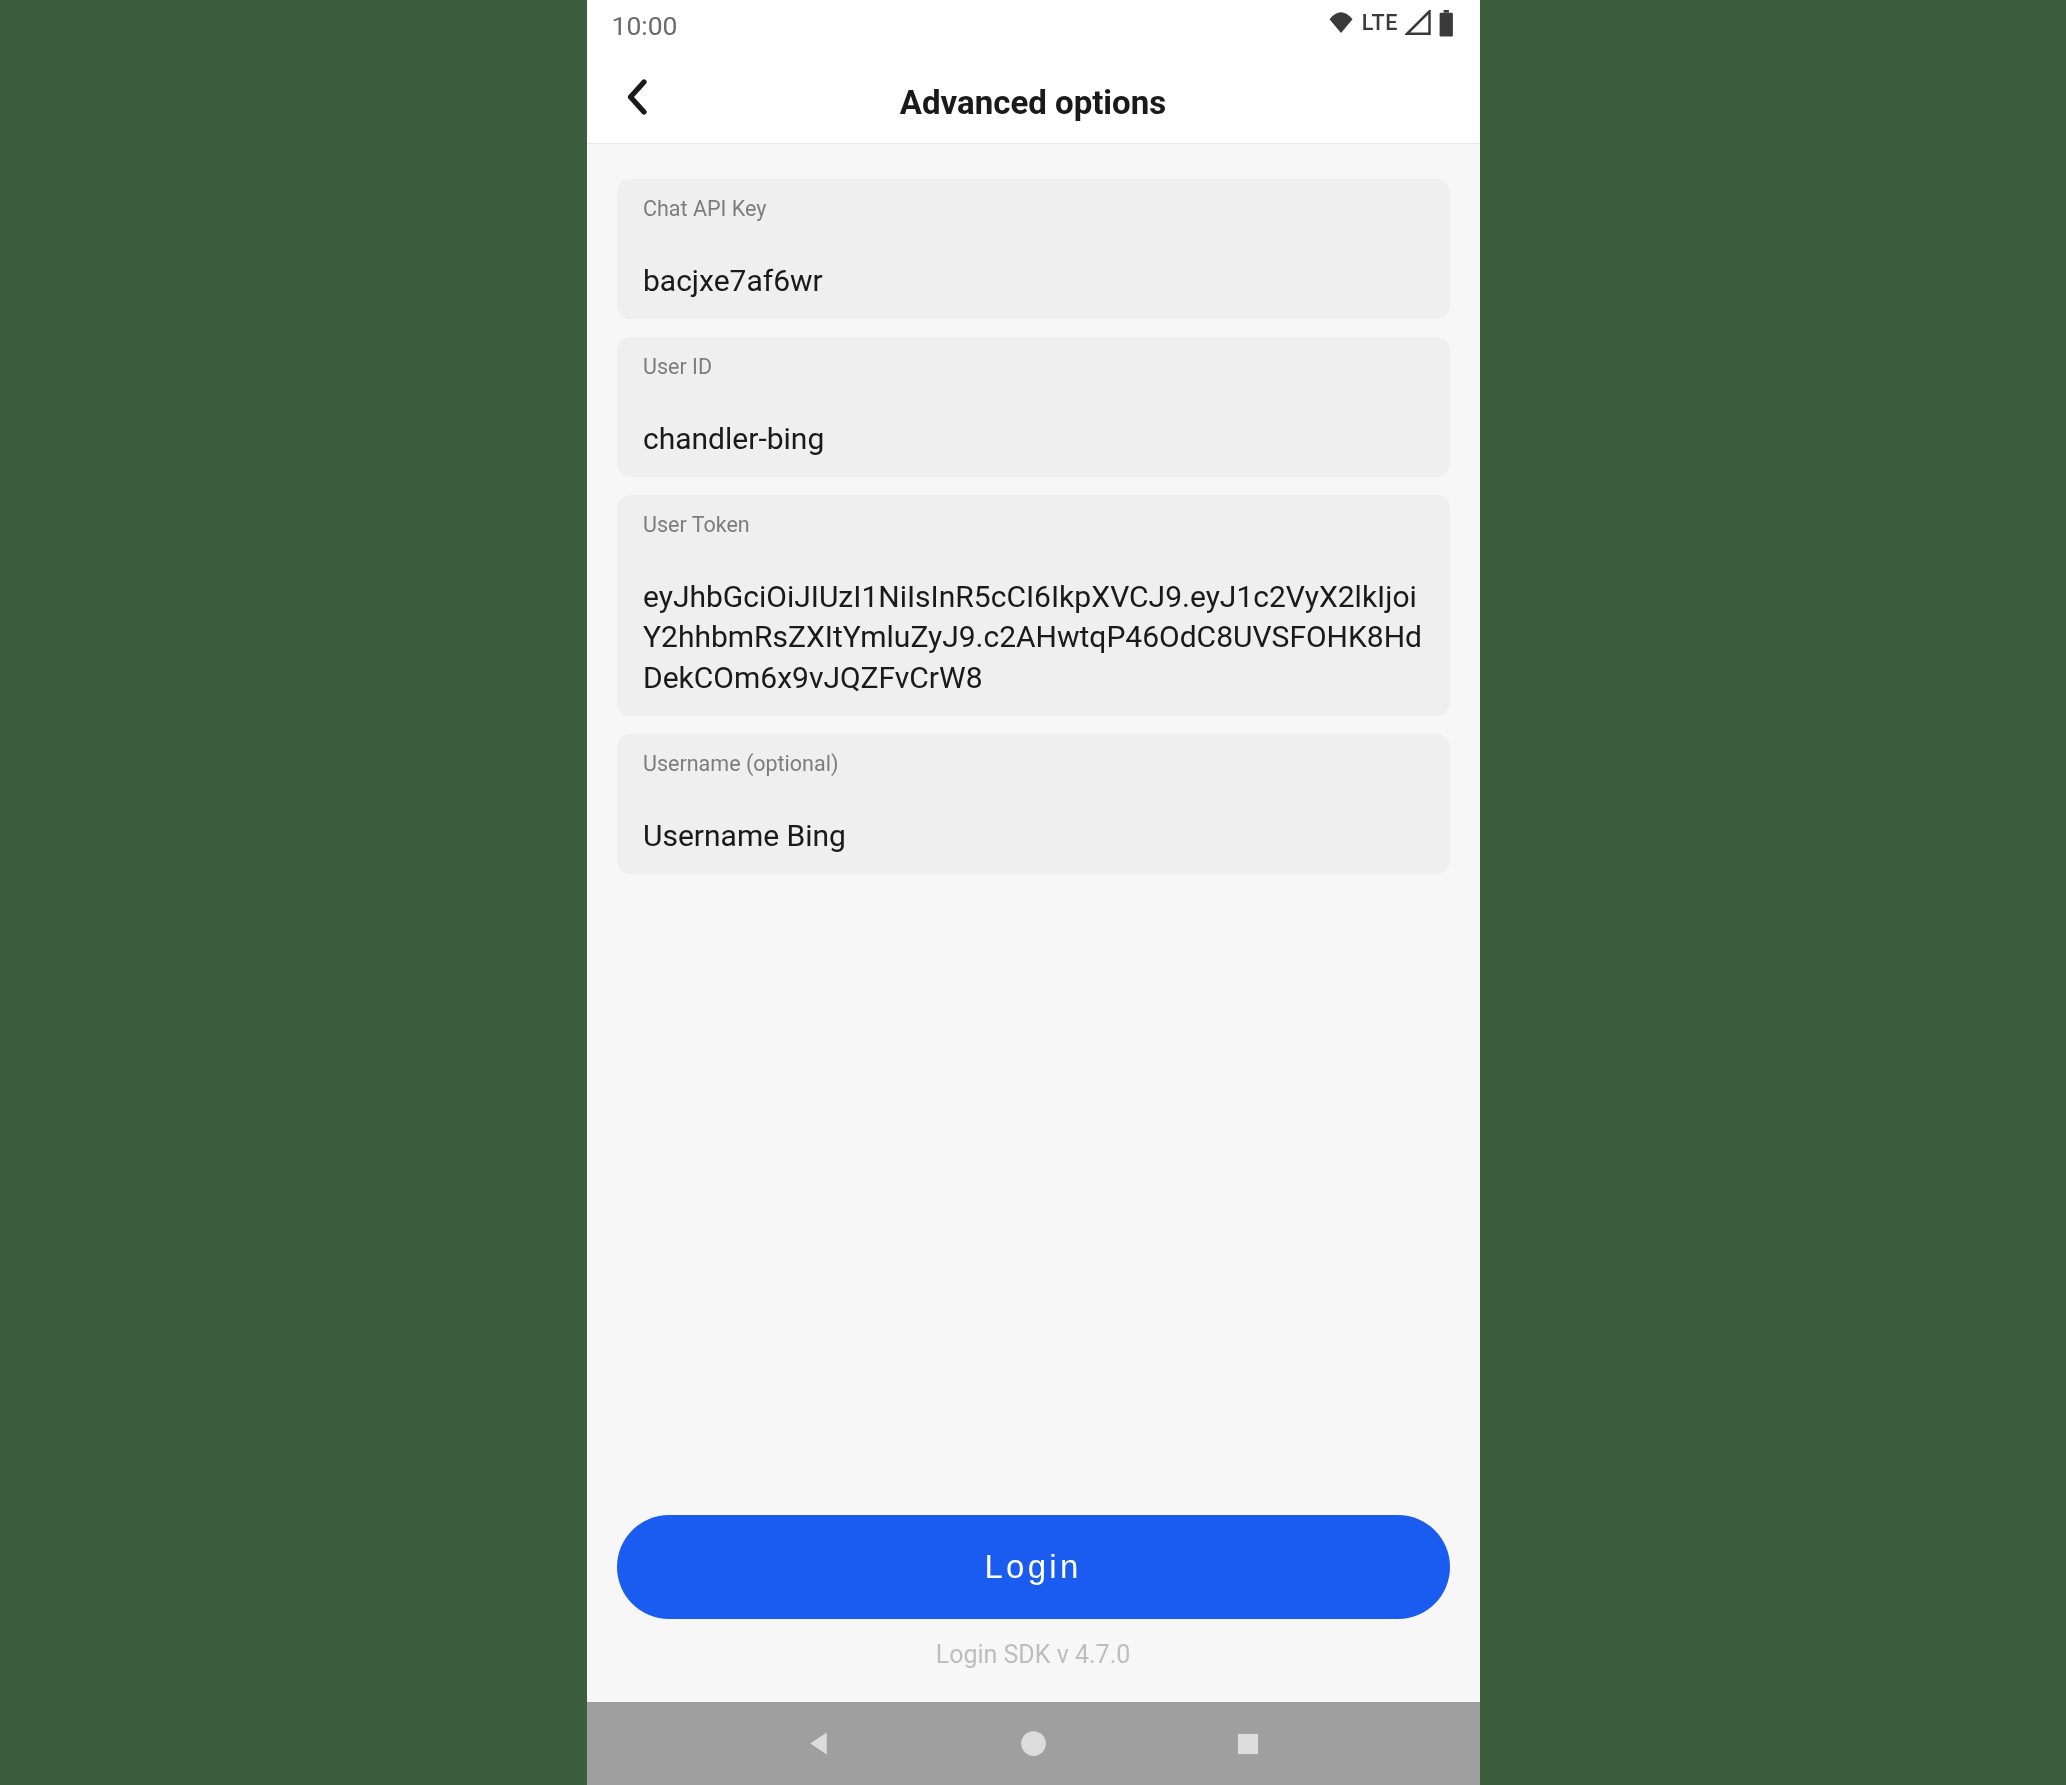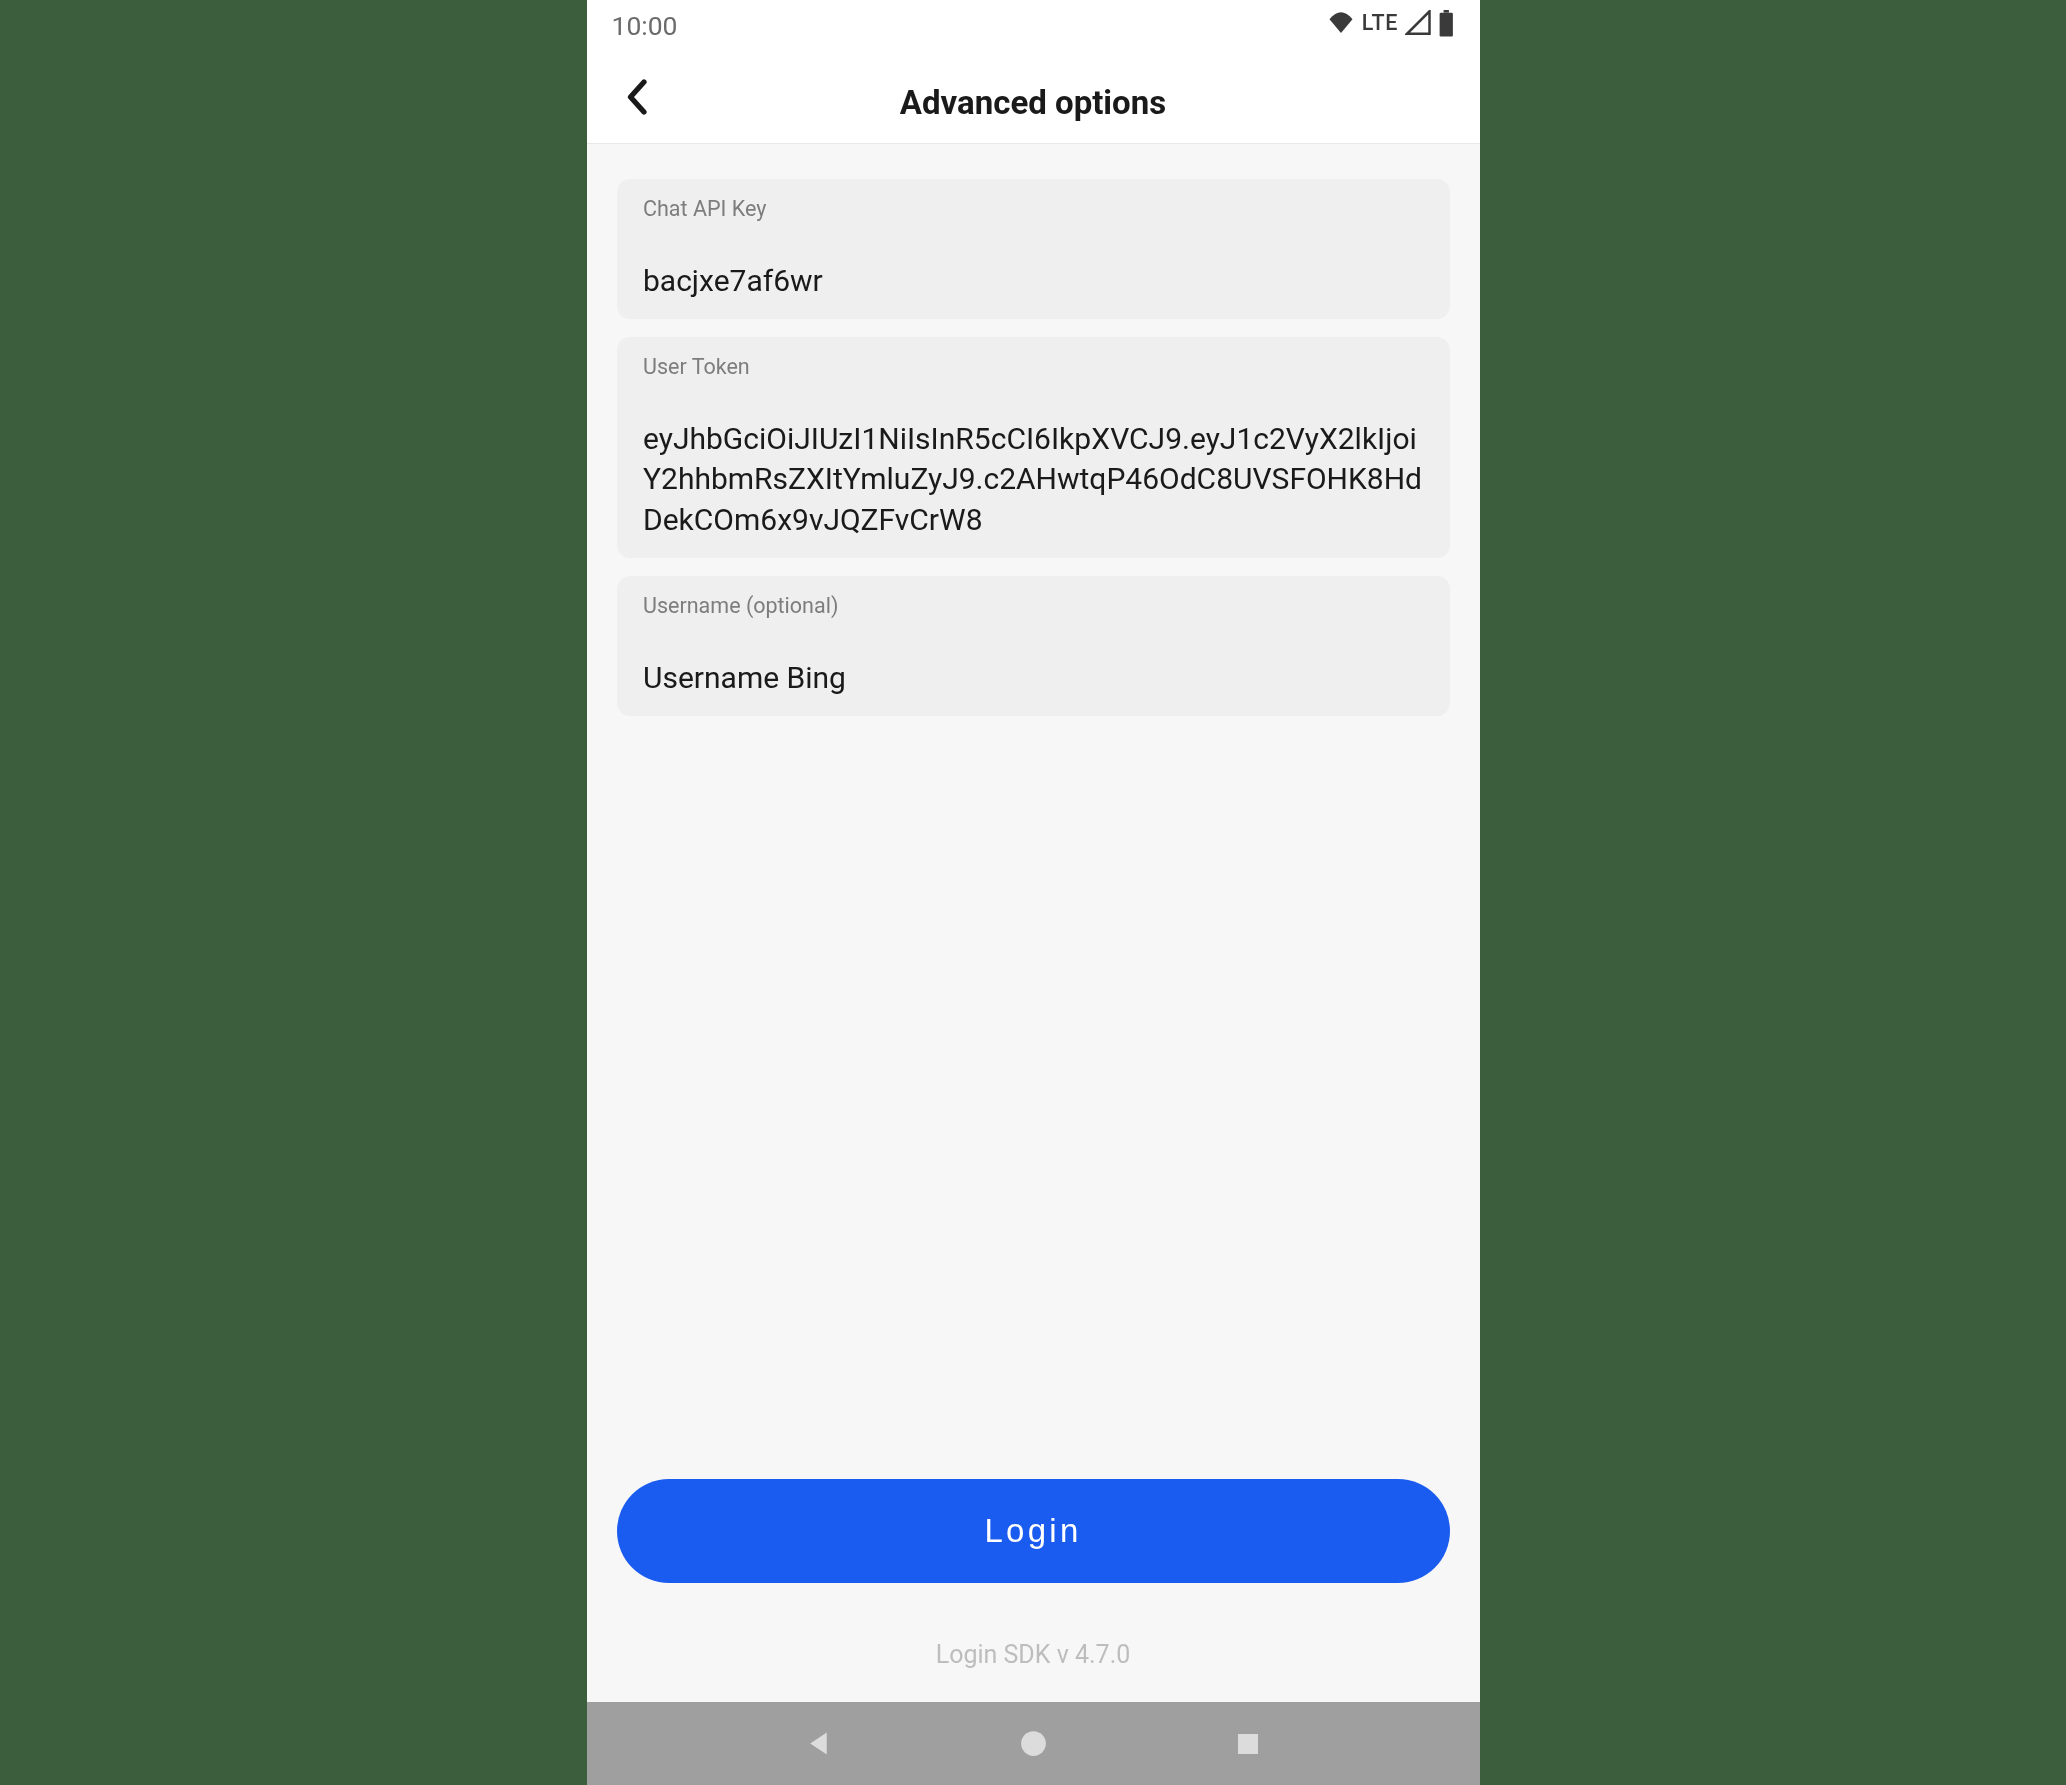--- a/index.html
+++ b/index.html
@@ -109,21 +109,21 @@
       width: 100%;
       height: 104px;
       background: #1b5cf0;
       border: none;
       border-radius: 52px;
       color: #ffffff;
       font-size: 33px;
       font-weight: 500;
       letter-spacing: 3.3px;
       cursor: pointer;
-      margin-bottom: 57px;
+      margin-bottom: 21px;
     }
     .sdk-version {
       text-align: center;
       font-size: 25px;
       color: #bdbdbd;
     }
     .nav-bar {
       height: 83px;
       background: #9f9f9f;
       display: flex;
@@ -177,20 +177,24 @@
     <div class="app-title">Advanced options</div>
   </div>
 
   <div class="content">
 
     <div class="input-group">
       <span class="input-label">Chat API Key</span>
       <span class="input-value">bacjxe7af6wr</span>
     </div>
 
+    <div class="input-group">
+      <span class="input-label">User ID</span>
+      <span class="input-value">chandler-bing</span>
+    </div>
 
     <div class="input-group">
       <span class="input-label">User Token</span>
       <span class="input-value">eyJhbGciOiJIUzI1NiIsInR5cCI6IkpXVCJ9.eyJ1c2VyX2lkIjoiY2hhbmRsZXItYmluZyJ9.c2AHwtqP46OdC8UVSFOHK8HdDekCOm6x9vJQZFvCrW8</span>
     </div>
 
     <div class="input-group">
       <span class="input-label">Username (optional)</span>
       <span class="input-value">Username Bing</span>
     </div>

